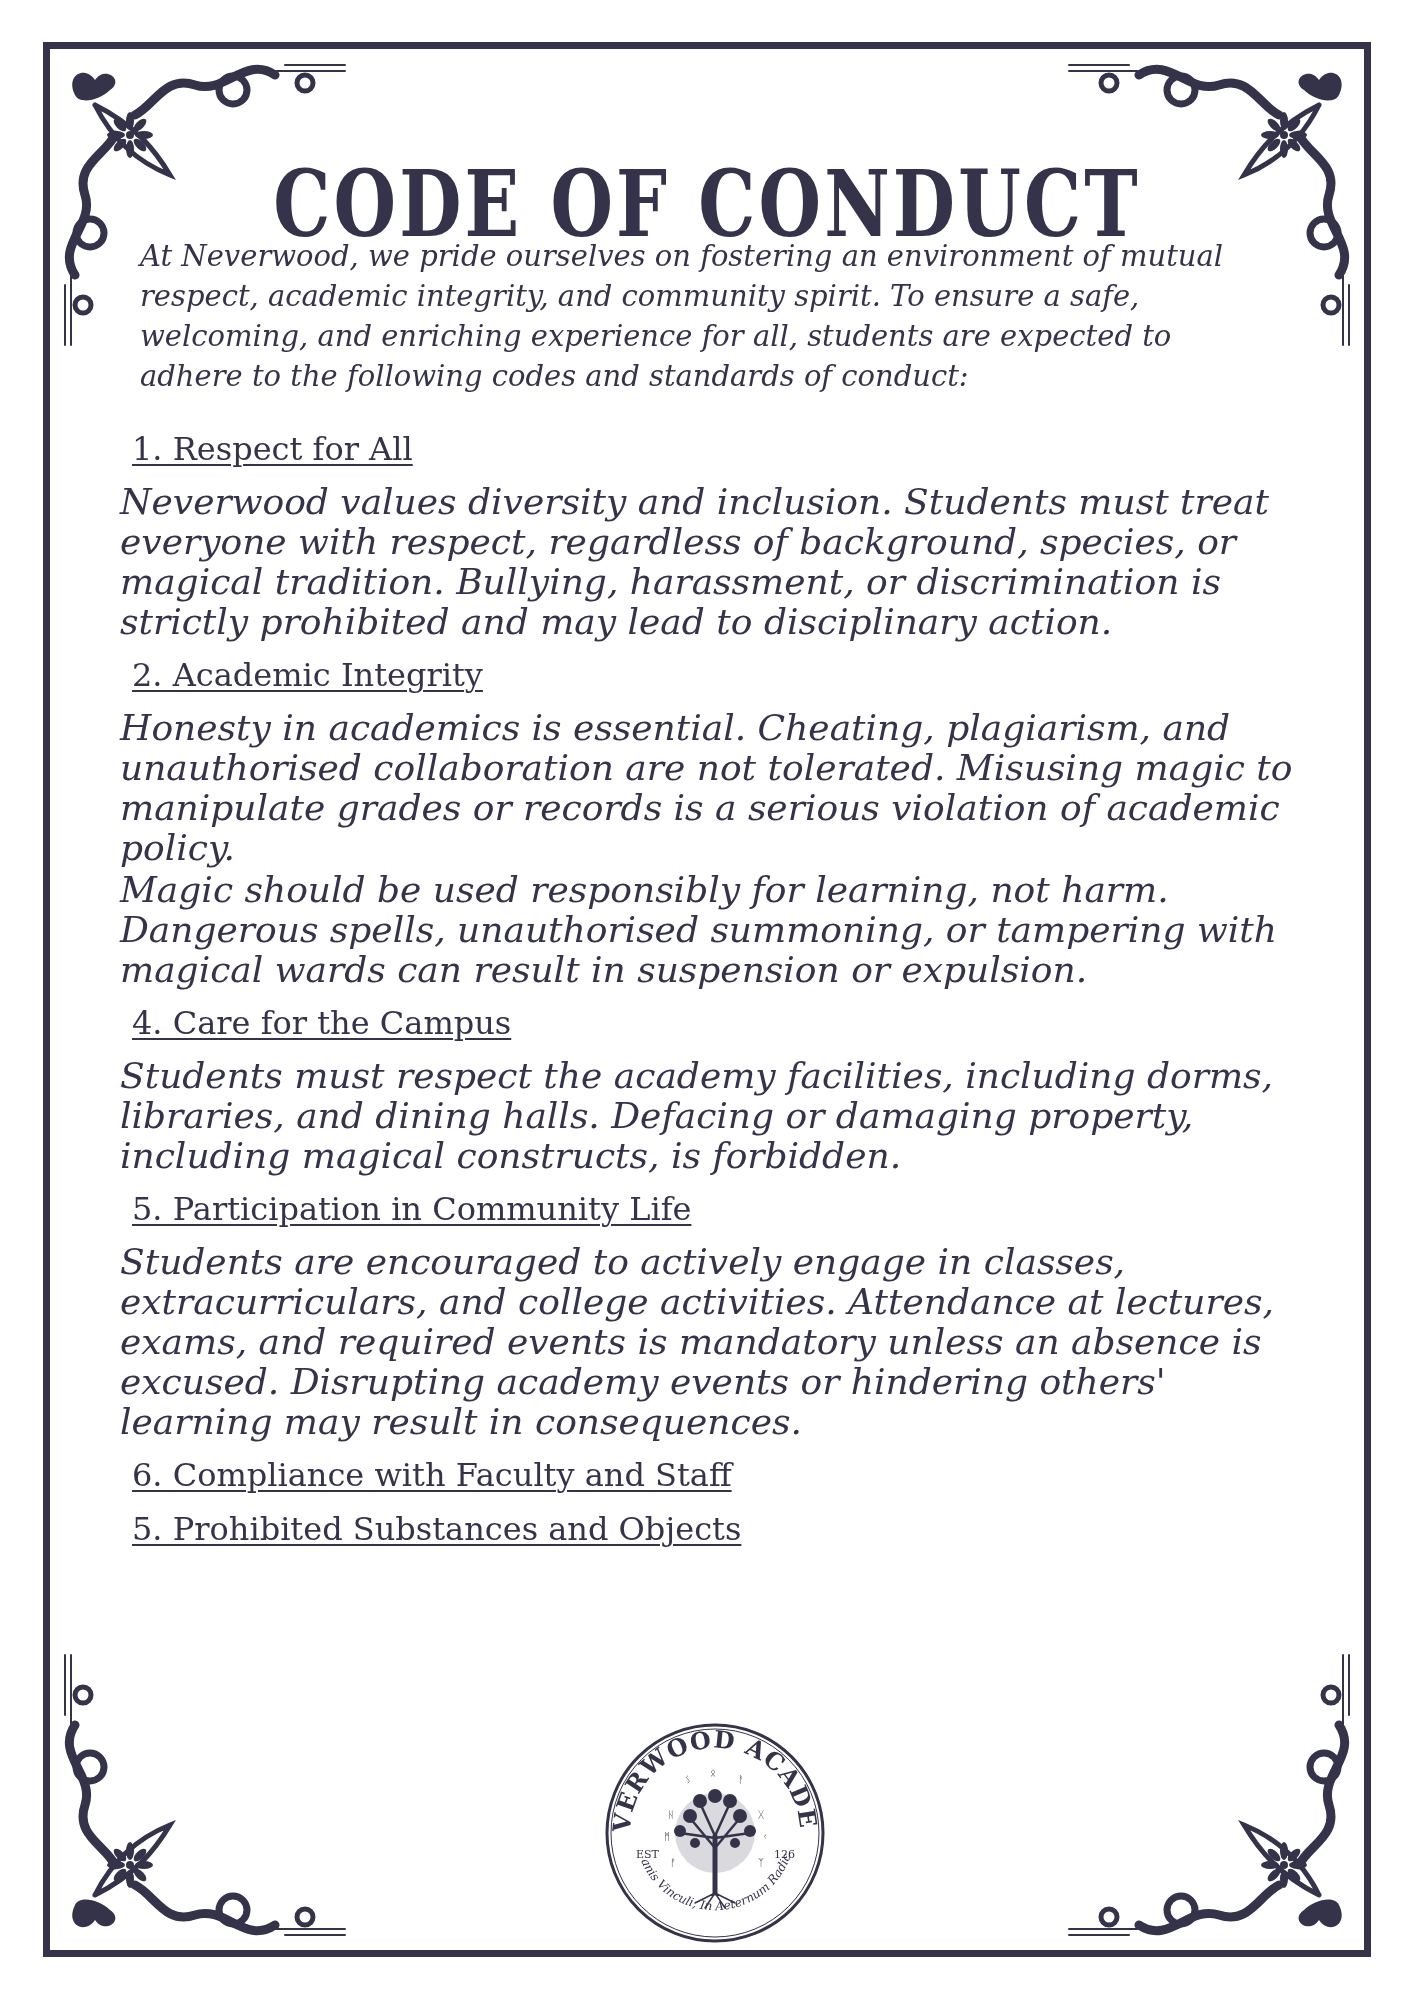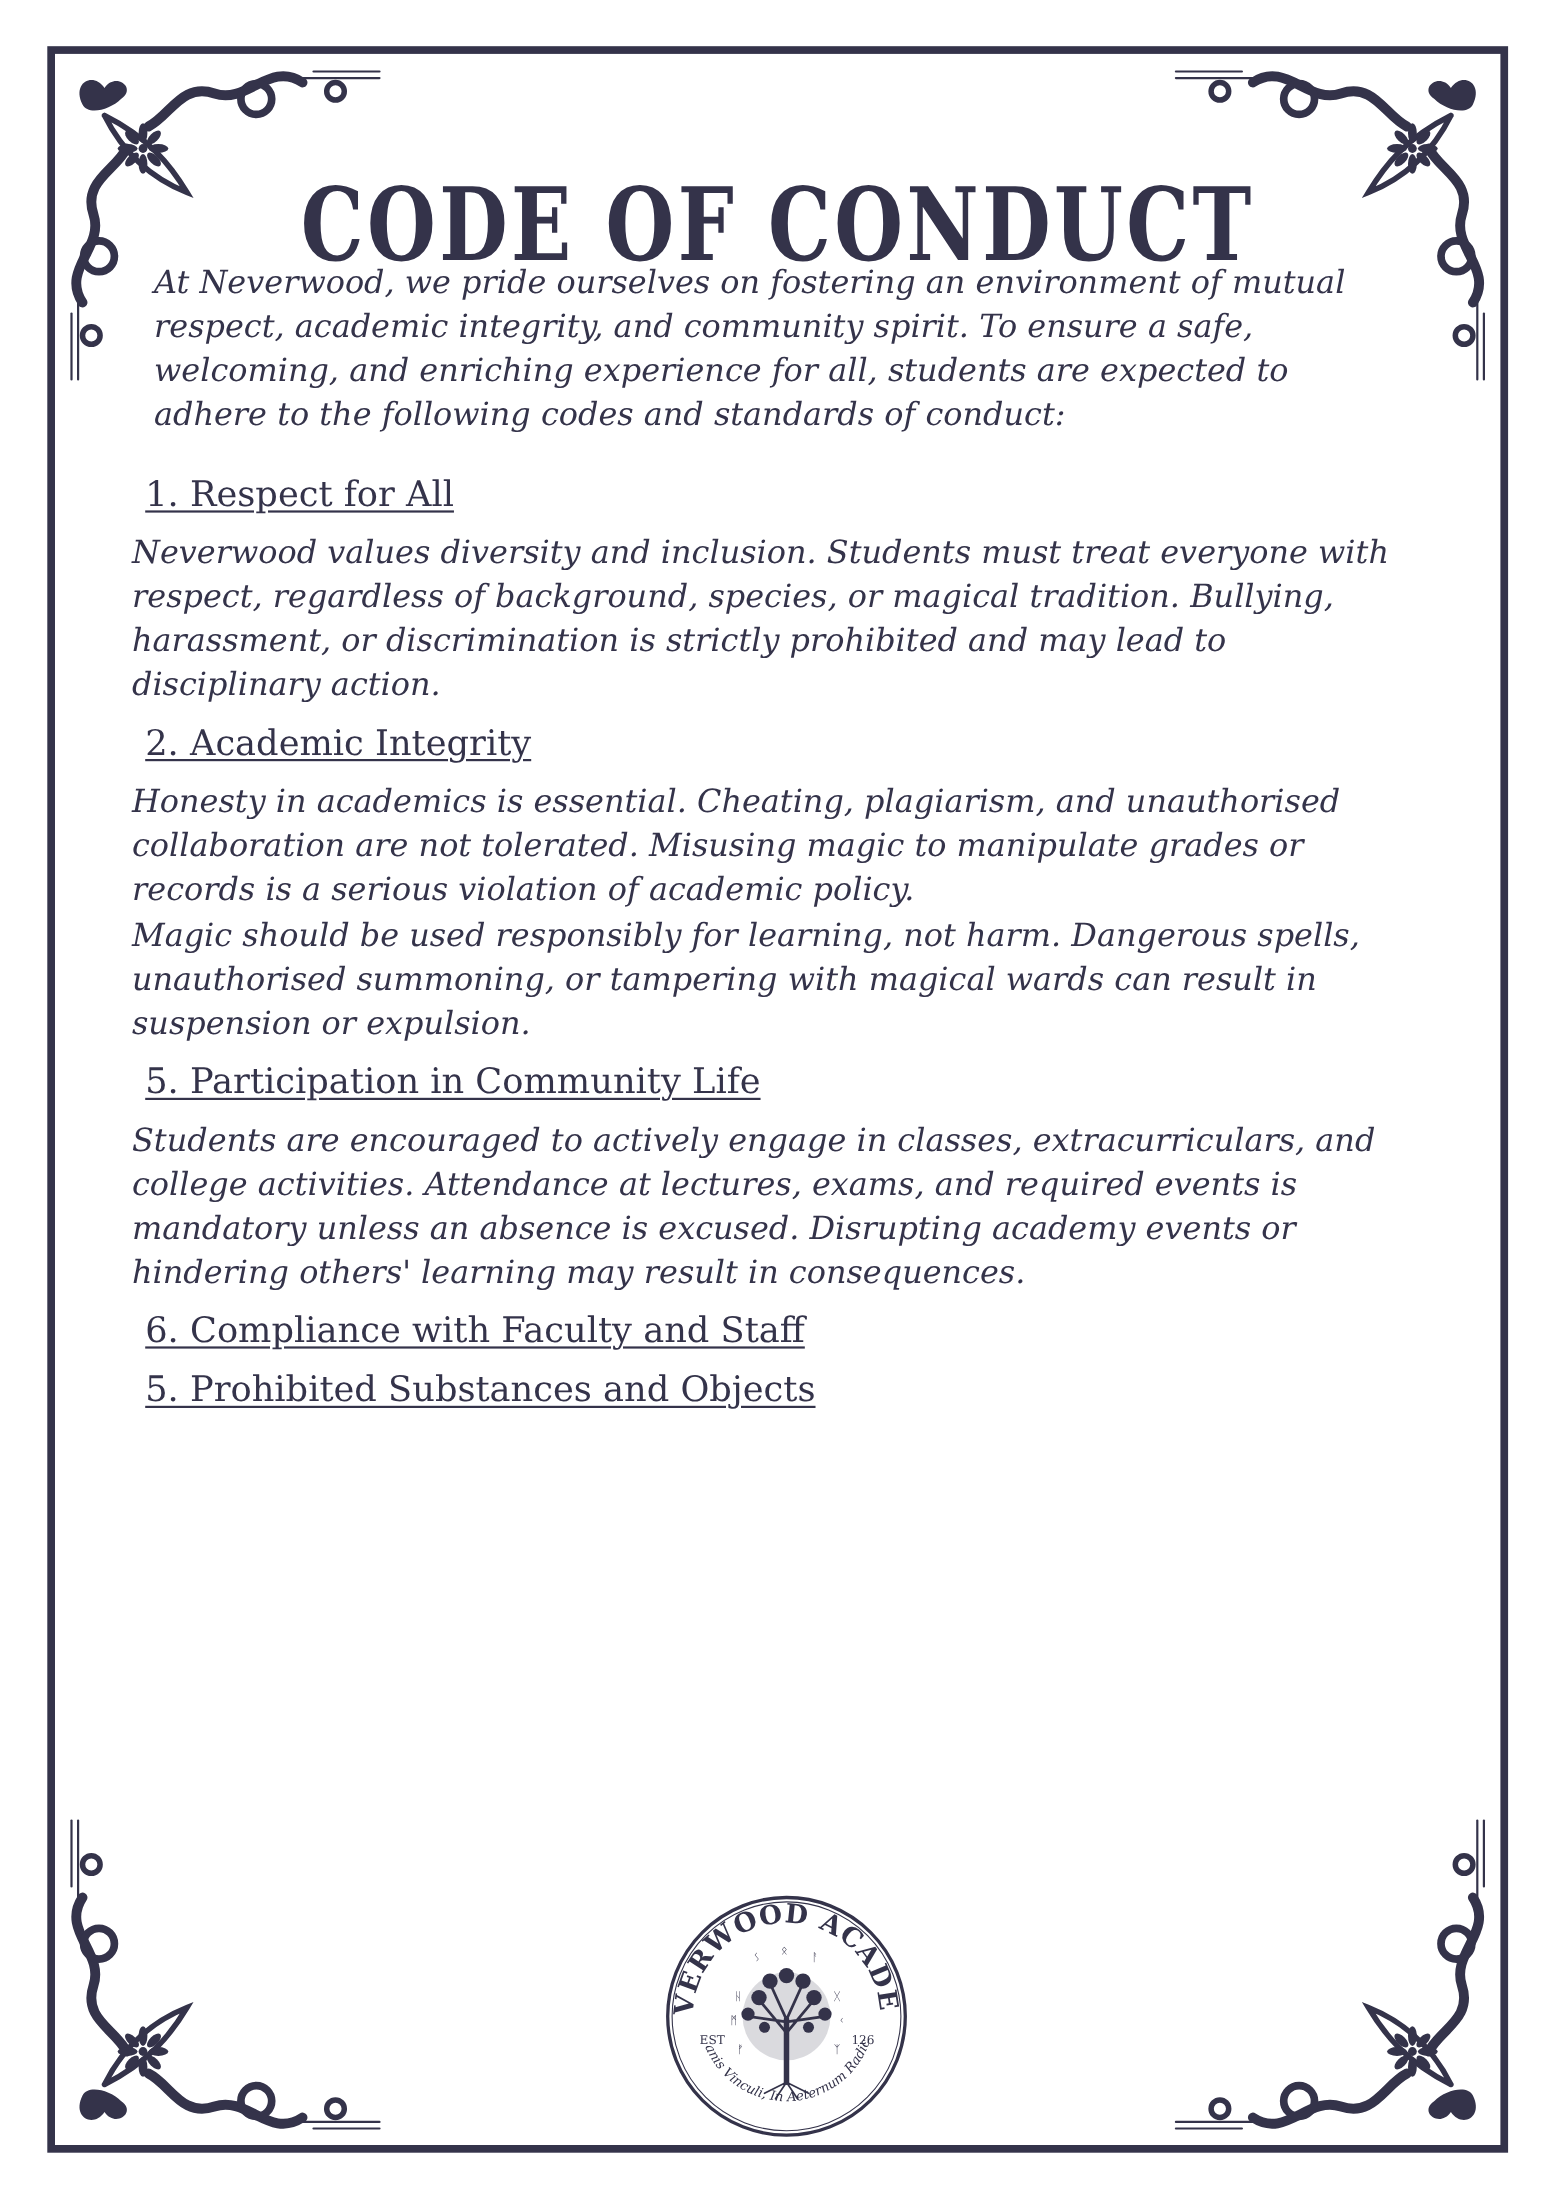--- a/index.html
+++ b/index.html
@@ -8,21 +8,21 @@
   .corner { position: absolute; width: 300px; height: 300px; }
   .corner svg { width: 100%; height: 100%; display: block; }
   .c-tl { left: 55px; top: 55px; }
   .c-tr { right: 55px; top: 55px; transform: scaleX(-1); }
   .c-bl { left: 55px; bottom: 55px; transform: scaleY(-1); }
   .c-br { right: 55px; bottom: 55px; transform: scale(-1,-1); }
   .title { position: absolute; top: 96px; left: 0; width: 1414px; text-align: center; font-family: "DejaVu Serif", serif; font-weight: bold; font-size: 92px; letter-spacing: 4px; transform: scaleX(0.78); transform-origin: center; line-height: 1; }
   .content { position: absolute; top: 236px; left: 120px; width: 1174px; text-align: left; }
   .intro { font-style: italic; font-size: 29px; line-height: 40px; margin: 0 0 32px 0; padding: 0 20px; }
   .section-heading { font-size: 32px; line-height: 42px; text-decoration: underline; text-decoration-thickness: 2px; text-underline-offset: 4px; margin: 12px; font-weight: normal; }
-  .section-body { font-style: italic; font-size: 29px; line-height: 40px; margin: 0 0 2px 0; }
+  .section-body { font-style: italic; font-size: 36px; line-height: 40px; margin: 0 0 2px 0; }
   .seal { position: absolute; left: 600px; top: 1718px; width: 230px; height: 230px; }
   .seal svg { width: 100%; height: 100%; display: block; }
 </style>
 </head>
 <body>
 
 <div class="frame"></div>
 
 <div class="corner c-tl">
   <svg viewBox="0 0 300 300">
@@ -149,20 +149,24 @@
   <section>
     <h2 class="section-heading">1. Respect for All</h2>
     <p class="section-body">Neverwood values diversity and inclusion. Students must treat everyone with respect, regardless of background, species, or magical tradition. Bullying, harassment, or discrimination is strictly prohibited and may lead to disciplinary action.</p>
   </section>
   <section>
     <h2 class="section-heading">2. Academic Integrity</h2>
     <p class="section-body">Honesty in academics is essential. Cheating, plagiarism, and unauthorised collaboration are not tolerated. Misusing magic to manipulate grades or records is a serious violation of academic policy.</p>
   </section>
   <section>
     <p class="section-body">Magic should be used responsibly for learning, not harm. Dangerous spells, unauthorised summoning, or tampering with magical wards can result in suspension or expulsion.</p>
+  </section>
+  <section>
+    <h2 class="section-heading">4. Care for the Campus</h2>
+    <p class="section-body">Students must respect the academy facilities, including dorms, libraries, and dining halls. Defacing or damaging property, including magical constructs, is forbidden.</p>
   </section>
   <section>
     <h2 class="section-heading">5. Participation in Community Life</h2>
     <p class="section-body">Students are encouraged to actively engage in classes, extracurriculars, and college activities. Attendance at lectures, exams, and required events is mandatory unless an absence is excused. Disrupting academy events or hindering others' learning may result in consequences.</p>
   </section>
   <section>
     <h2 class="section-heading">6. Compliance with Faculty and Staff</h2>
   </section>
   <section>
     <h2 class="section-heading">5. Prohibited Substances and Objects</h2>

